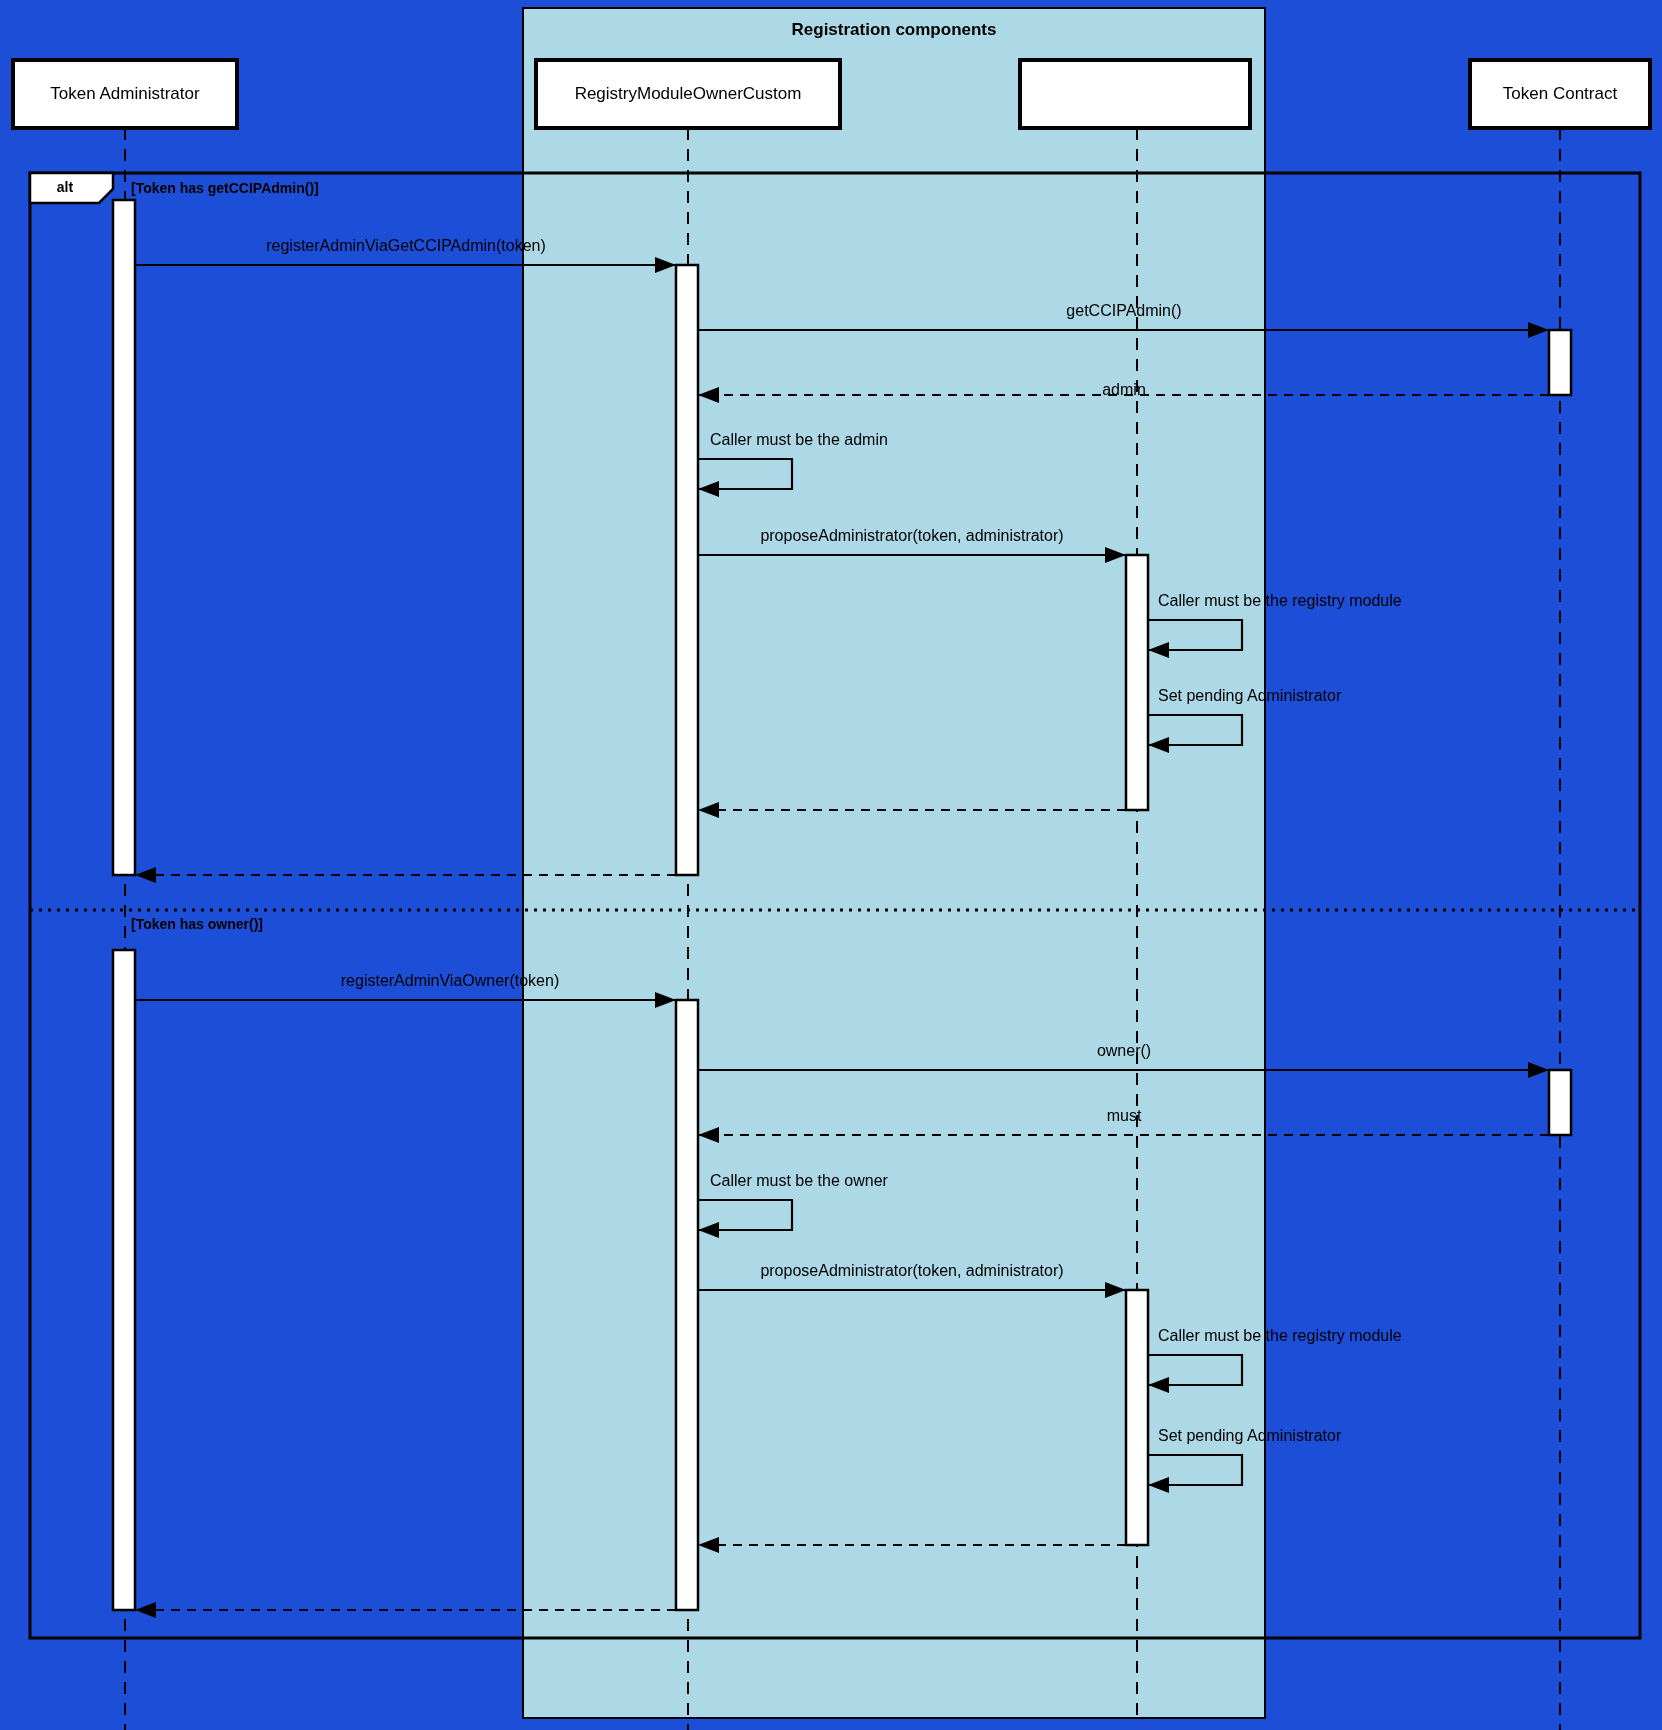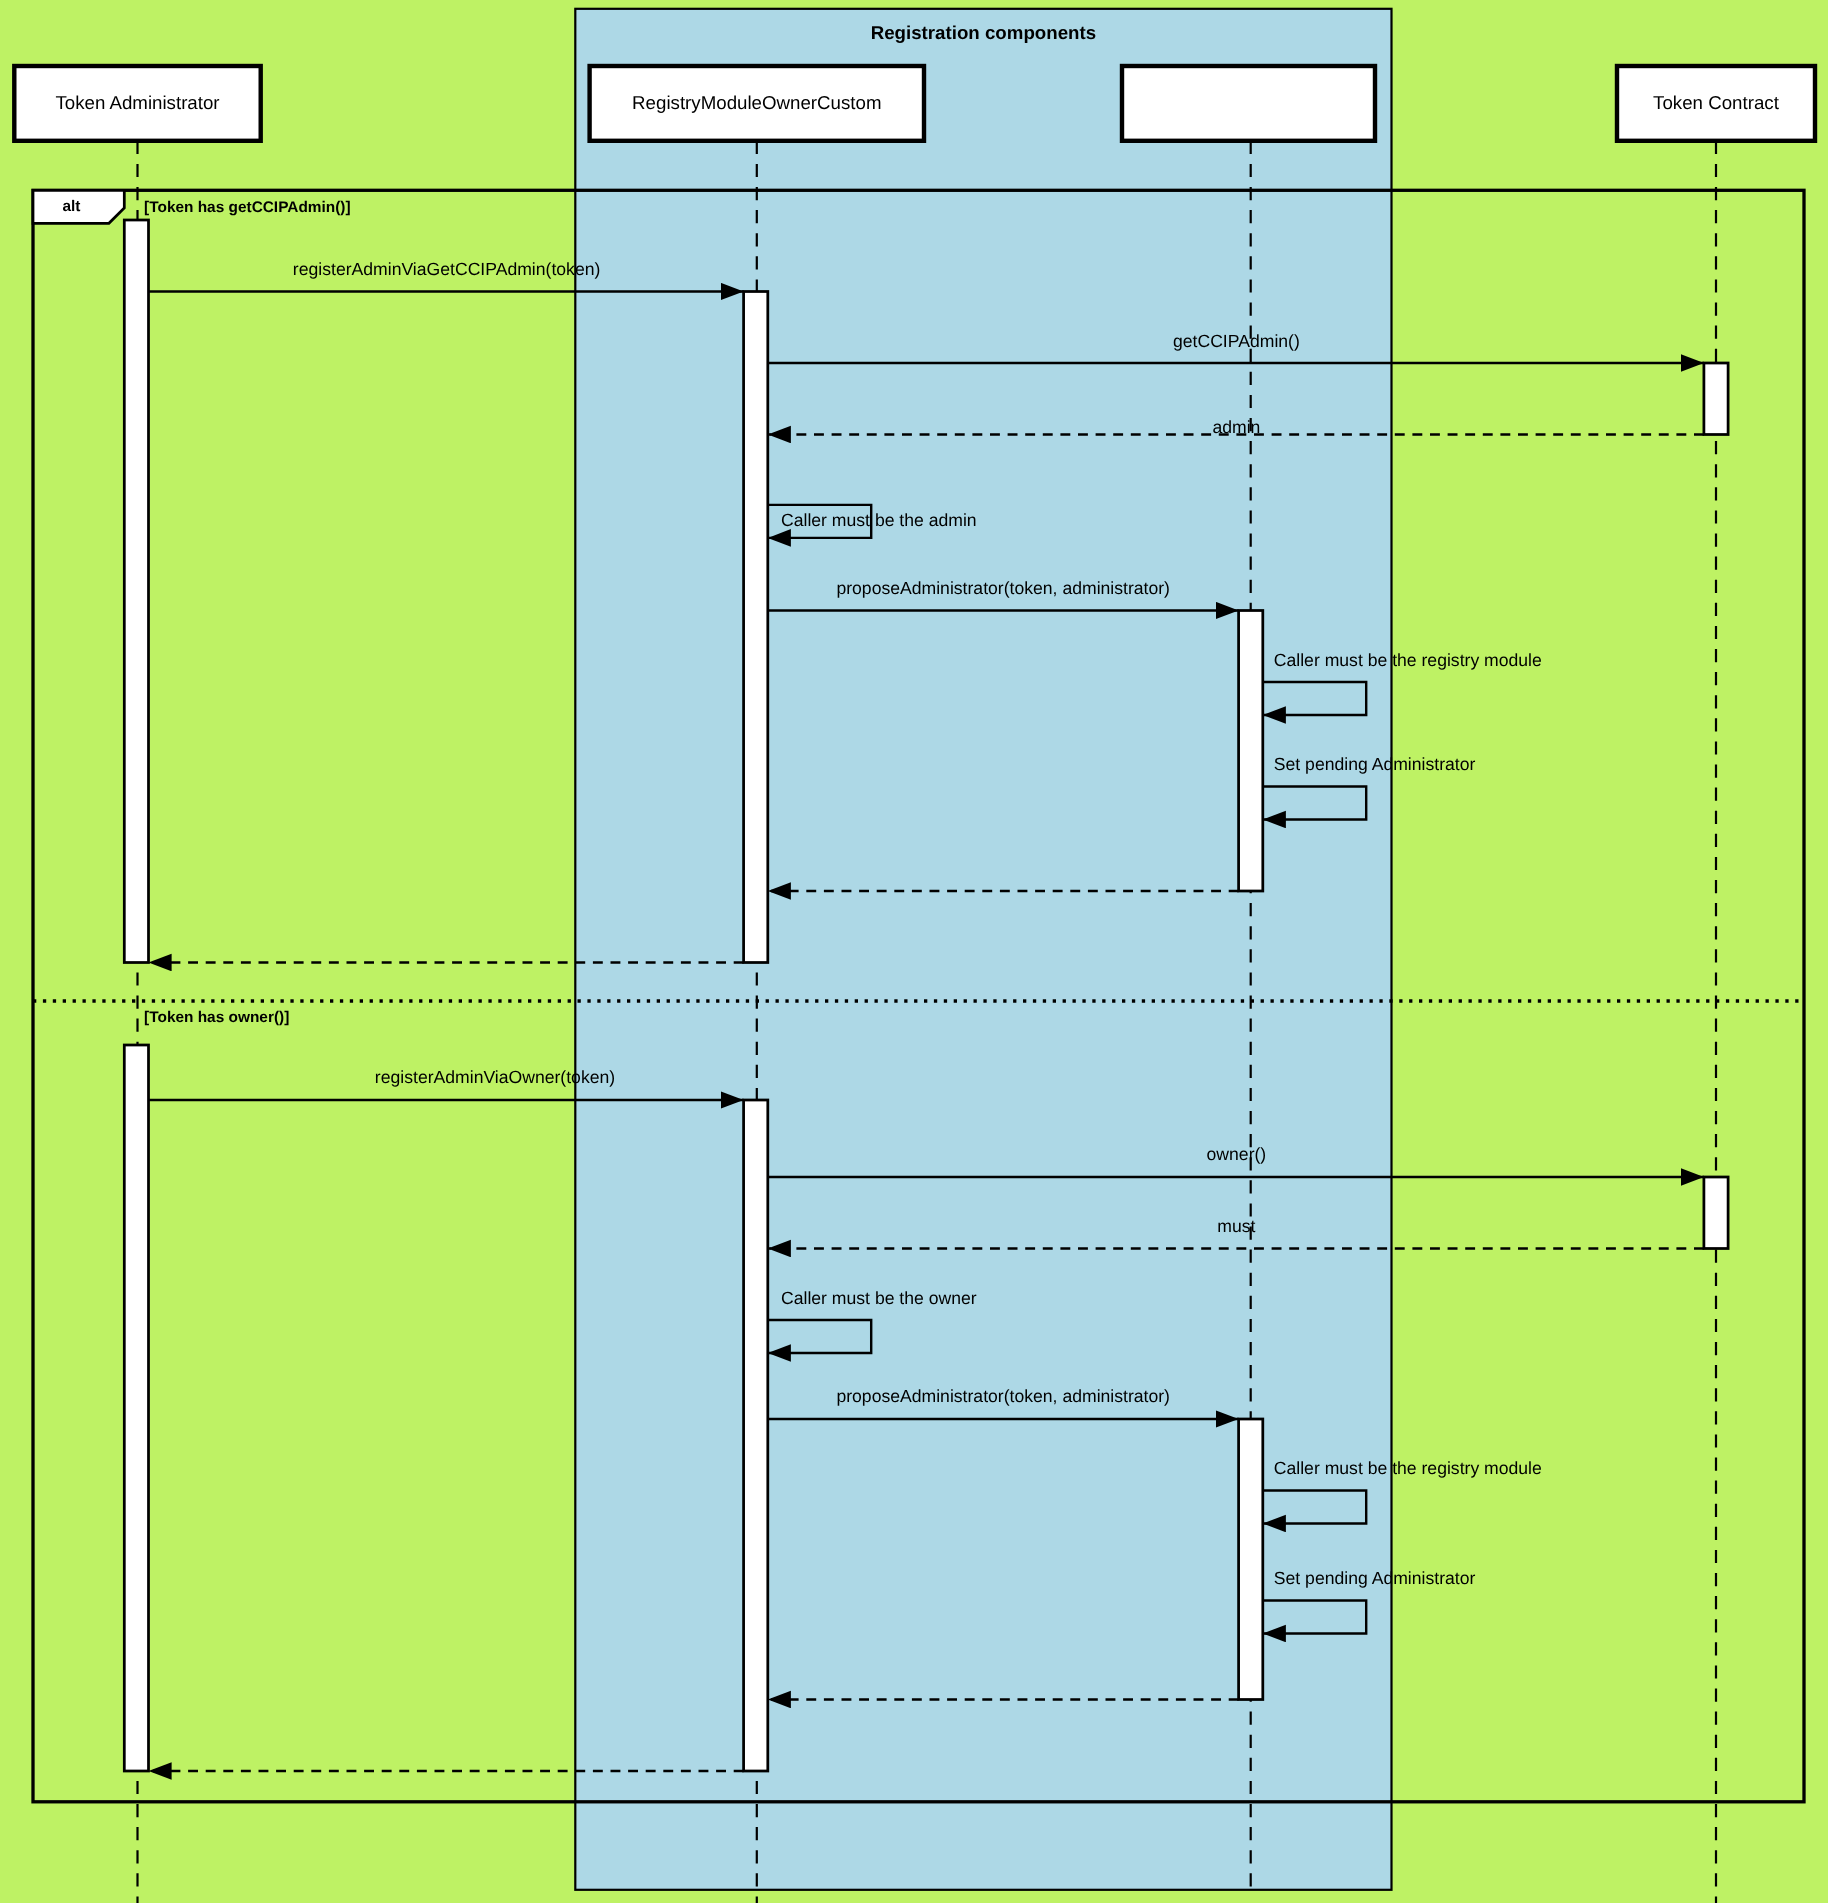--- a/index.html
+++ b/index.html
@@ -1,19 +1,19 @@
 <!DOCTYPE html>
 <html><head>
 <meta charset="utf-8">
 <style>
   html,body{margin:0;padding:0;background:#ffffff;}
   #canvas{
     position:relative;
     width:1662px;height:1730px;
-    background:#bef264;
+    background:#1d4ed8;
     font-family:"Liberation Sans", sans-serif;
     color:#000;
     overflow:hidden;
   }
   #diagram-svg{position:absolute;left:0;top:0;z-index:1;}
   .lbl{position:absolute;z-index:2;white-space:nowrap;font-size:16px;line-height:20px;}
   .lbl.center{transform:translateX(-50%);}
   .actor-label{
     position:absolute;z-index:2;display:flex;align-items:center;justify-content:center;
     font-size:17px;white-space:nowrap;
@@ -88,21 +88,21 @@
   <div class="actor-label" style="left:536px;top:60px;width:304px;height:68px;">RegistryModuleOwnerCustom</div>
   <div class="actor-label" style="left:1470px;top:60px;width:180px;height:68px;text-align:right;">Token Contract</div>
 
   <div class="operator" style="left:30px;top:179px;width:70px;">alt</div>
   <div class="guard" style="left:131px;top:180px;">[Token has getCCIPAdmin()]</div>
   <div class="guard" style="left:131px;top:916px;">[Token has owner()]</div>
 
   <div class="lbl center" style="left:406px;top:236px;">registerAdminViaGetCCIPAdmin(token)</div>
   <div class="lbl center" style="left:1124px;top:301px;">getCCIPAdmin()</div>
   <div class="lbl center" style="left:1124px;top:366px;margin-top:14px;">admin</div>
-  <div class="lbl" style="left:710px;top:430px;margin-top:34px;">Caller must be the admin</div>
+  <div class="lbl" style="left:710px;top:430px;">Caller must be the admin</div>
   <div class="lbl center" style="left:912px;top:526px;">proposeAdministrator(token, administrator)</div>
   <div class="lbl" style="left:1158px;top:591px;">Caller must be the registry module</div>
   <div class="lbl" style="left:1158px;top:686px;">Set pending Administrator</div>
 
   <div class="lbl center" style="left:406px;top:971px;margin-left:44px;">registerAdminViaOwner(token)</div>
   <div class="lbl center" style="left:1124px;top:1041px;">owner()</div>
   <div class="lbl center" style="left:1124px;top:1106px;">must</div>
   <div class="lbl" style="left:710px;top:1171px;">Caller must be the owner</div>
   <div class="lbl center" style="left:912px;top:1261px;">proposeAdministrator(token, administrator)</div>
   <div class="lbl" style="left:1158px;top:1326px;">Caller must be the registry module</div>

